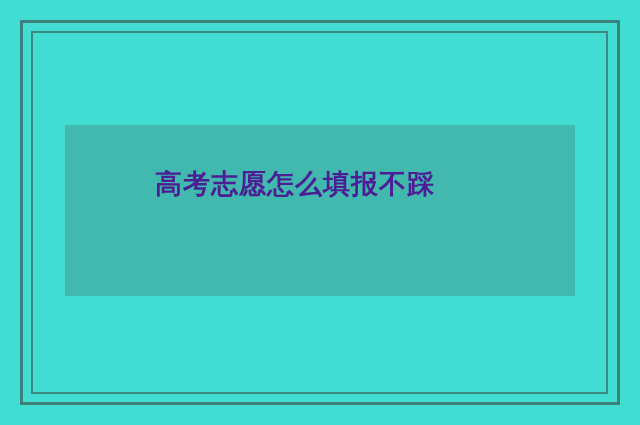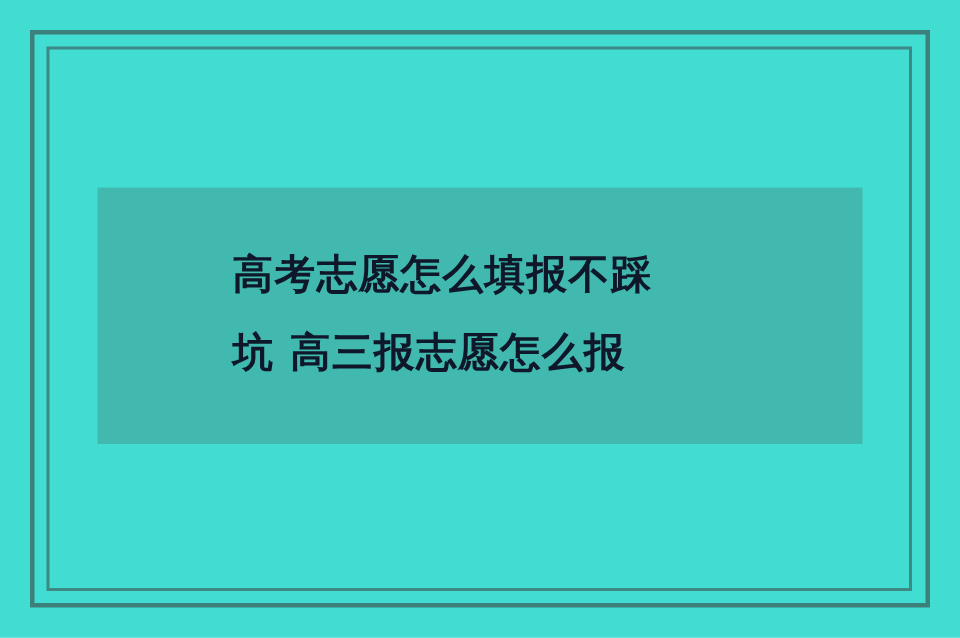--- a/index.html
+++ b/index.html
@@ -57,37 +57,36 @@
   }
 
   #title-block {
     position: absolute;
     left: 90px;
     top: 33px;
     width: 400px;
   }
 
   .title-line {
-    color: #0f172a;
+    color: #4c1d95;
     font-size: 27px;
     font-weight: bold;
     line-height: 52px;
     letter-spacing: 1px;
     white-space: pre;
     text-align: left;
   }
 </style>
 </head>
 <body>
 
 <div id="poster">
 
   <div id="frame-outer"></div>
   <div id="frame-inner"></div>
 
   <div id="content-panel">
     <div id="title-block">
       <div class="title-line">高考志愿怎么填报不踩</div>
-      <div class="title-line">坑 高三报志愿怎么报</div>
     </div>
   </div>
 
 </div>
 
 </body></html>

